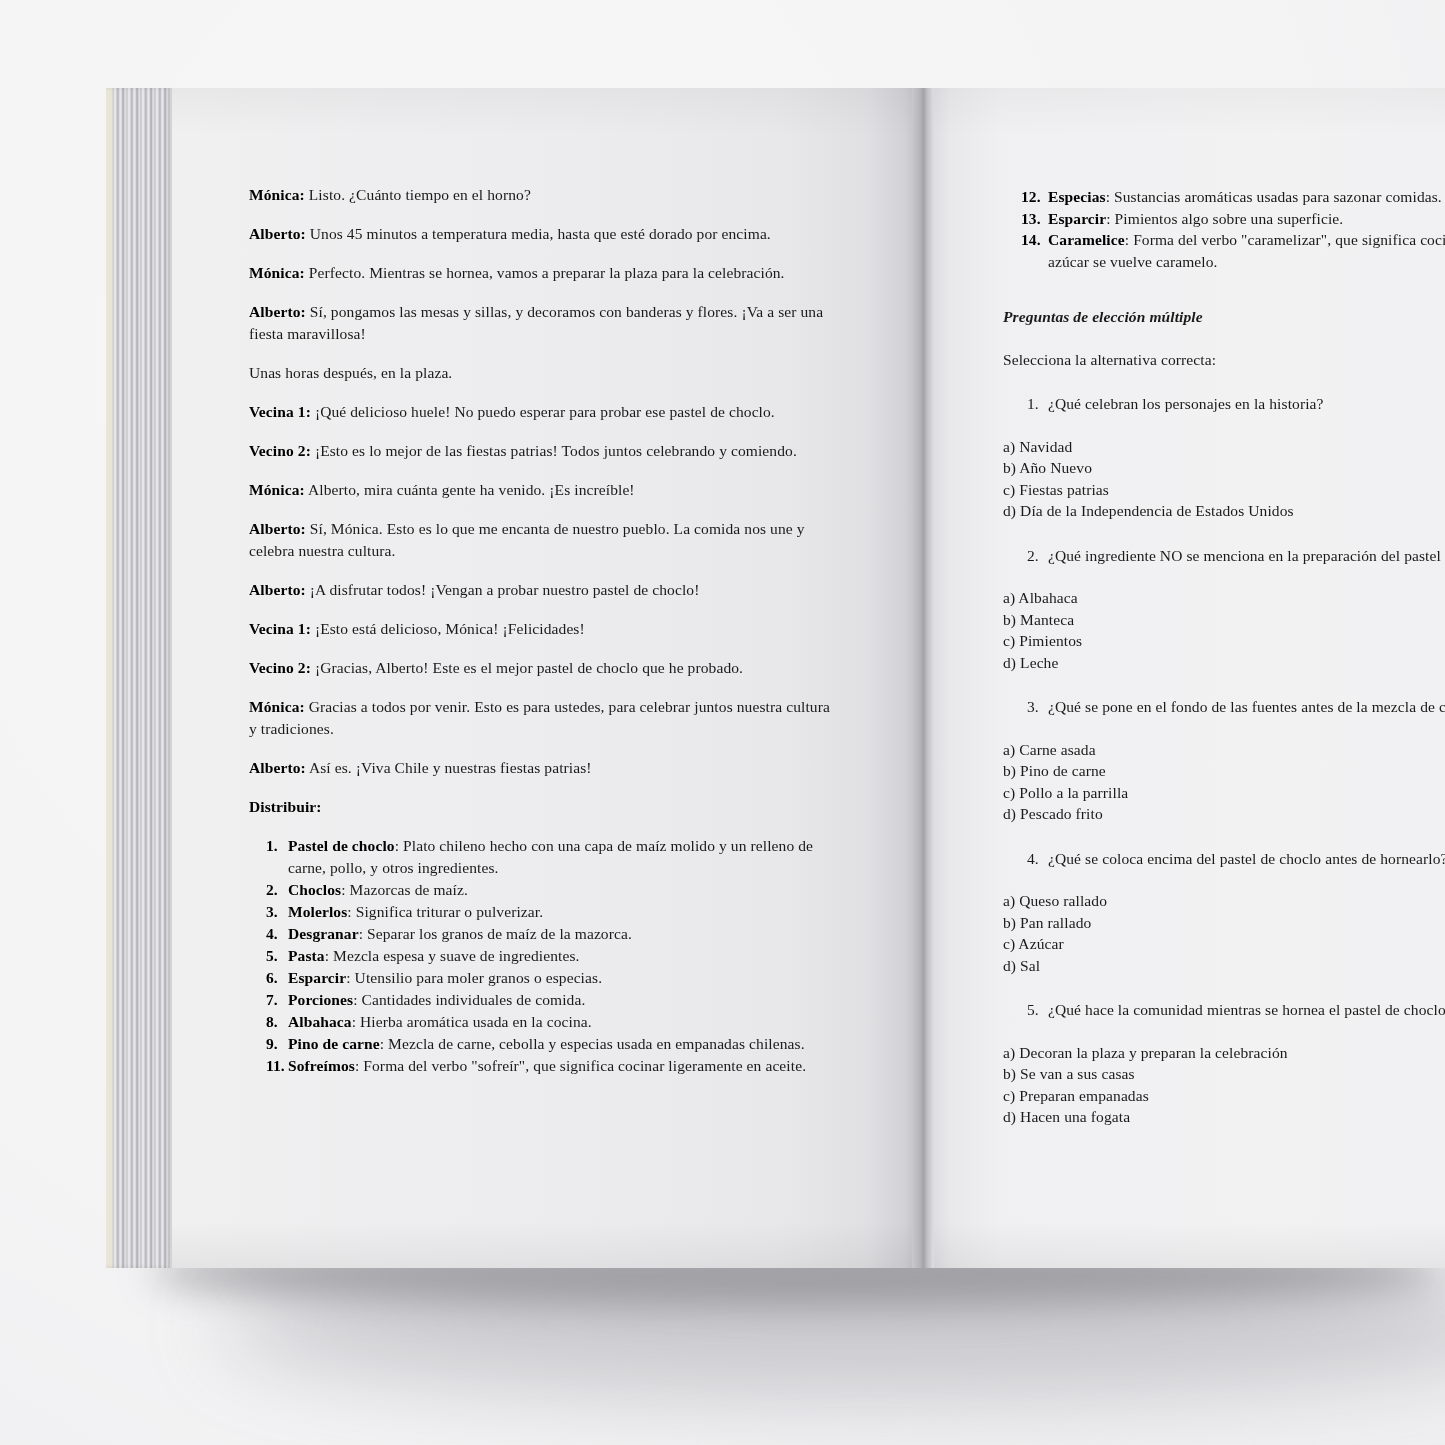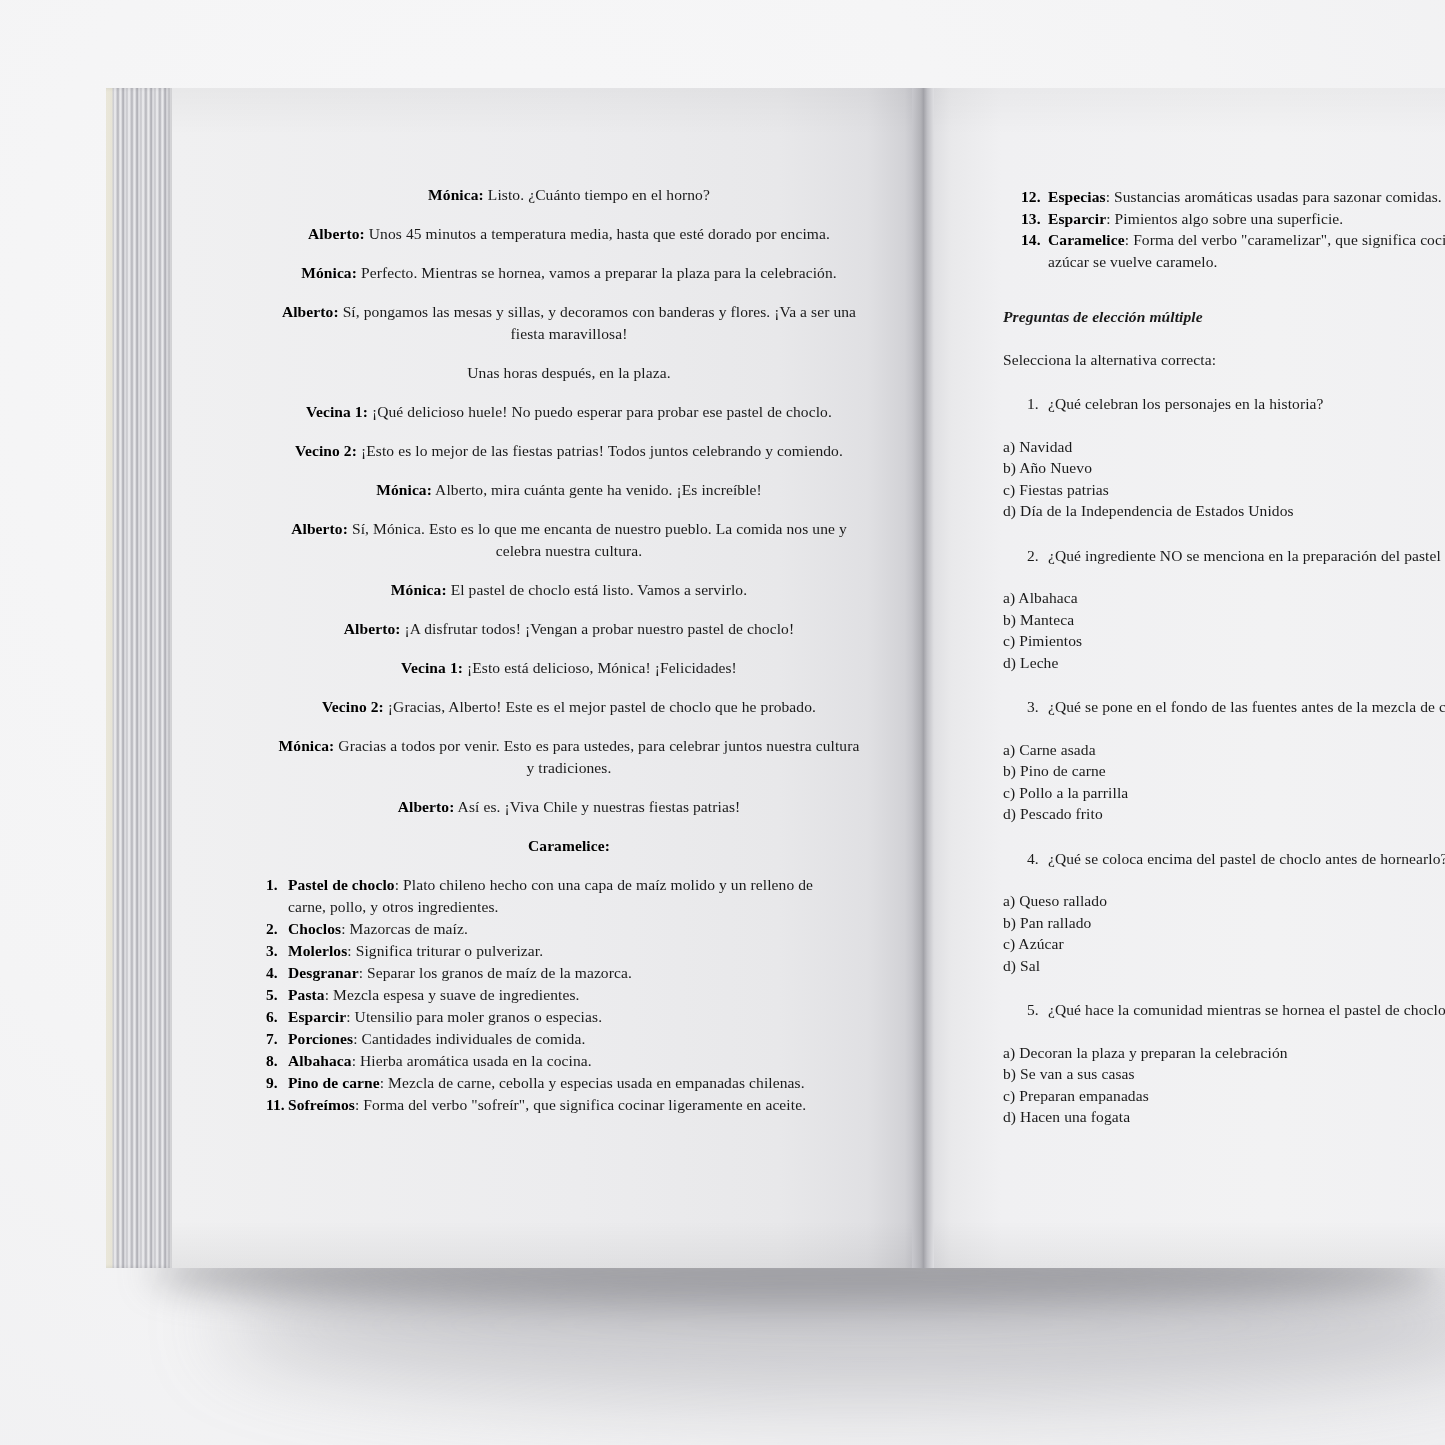--- a/index.html
+++ b/index.html
@@ -59,21 +59,21 @@
     content:"";position:absolute;inset:0;
     background:linear-gradient(to bottom, rgba(0,0,0,0.03) 0%, rgba(0,0,0,0) 4%,
                rgba(0,0,0,0) 96%, rgba(0,0,0,0.05) 100%);
   }
   
   .content{
     position:absolute;font-size:15.5px;line-height:22px;letter-spacing:0.1px;
   }
   .content-left{left:249px;top:184px;width:640px;}
   .content-right{left:1003px;top:186px;width:700px;line-height:21.5px;}
-  .para{margin:0 0 17px 0;white-space:pre-line;text-align:center;}
+  .para{margin:0 0 17px 0;white-space:pre-line;}
   .para b{font-weight:700;color:#000;}
   .vocab-list{margin-top:4px;}
   .vitem{position:relative;padding-left:39px;white-space:pre-line;}
   .vitem .vnum{position:absolute;left:17px;top:0;font-weight:700;color:#000;}
   .vitem b{font-weight:700;color:#000;}
   .content-right .vitem{padding-left:45px;}
   .content-right .vitem .vnum{left:18px;}
   .section-heading{font-weight:700;font-style:italic;margin:34px 0 0 0;}
   .instruction{margin:21px 0 0 0;}
   .question{position:relative;padding-left:45px;margin:23px 0 0 0;white-space:nowrap;}
@@ -101,29 +101,28 @@
         <p class="para"><b>Alberto:</b> <span>Unos 45 minutos a temperatura media, hasta que esté dorado por encima.</span></p>
         <p class="para"><b>Mónica:</b> <span>Perfecto. Mientras se hornea, vamos a preparar la plaza para la celebración.</span></p>
         <p class="para"><b>Alberto:</b> <span>Sí, pongamos las mesas y sillas, y decoramos con banderas y flores. ¡Va a ser una
 fiesta maravillosa!</span></p>
         <p class="para"><span>Unas horas después, en la plaza.</span></p>
         <p class="para"><b>Vecina 1:</b> <span>¡Qué delicioso huele! No puedo esperar para probar ese pastel de choclo.</span></p>
         <p class="para"><b>Vecino 2:</b> <span>¡Esto es lo mejor de las fiestas patrias! Todos juntos celebrando y comiendo.</span></p>
         <p class="para"><b>Mónica:</b> <span>Alberto, mira cuánta gente ha venido. ¡Es increíble!</span></p>
         <p class="para"><b>Alberto:</b> <span>Sí, Mónica. Esto es lo que me encanta de nuestro pueblo. La comida nos une y
 celebra nuestra cultura.</span></p>
-        <p class="para"><b>Mónica:</b> <span>El pastel de choclo está listo. Vamos a servirlo.</span></p>
         <p class="para"><b>Alberto:</b> <span>¡A disfrutar todos! ¡Vengan a probar nuestro pastel de choclo!</span></p>
         <p class="para"><b>Vecina 1:</b> <span>¡Esto está delicioso, Mónica! ¡Felicidades!</span></p>
         <p class="para"><b>Vecino 2:</b> <span>¡Gracias, Alberto! Este es el mejor pastel de choclo que he probado.</span></p>
         <p class="para"><b>Mónica:</b> <span>Gracias a todos por venir. Esto es para ustedes, para celebrar juntos nuestra cultura
 y tradiciones.</span></p>
         <p class="para"><b>Alberto:</b> <span>Así es. ¡Viva Chile y nuestras fiestas patrias!</span></p>
       </div>
-    <p class="para"><b>Caramelice:</b></p>
+    <p class="para"><b>Distribuir:</b></p>
     <div id="left-vocab" class="vocab-list">
         <div class="vitem"><span class="vnum">1.</span><b>Pastel de choclo</b><span>: Plato chileno hecho con una capa de maíz molido y un relleno de
 carne, pollo, y otros ingredientes.</span></div>
         <div class="vitem"><span class="vnum">2.</span><b>Choclos</b><span>: Mazorcas de maíz.</span></div>
         <div class="vitem"><span class="vnum">3.</span><b>Molerlos</b><span>: Significa triturar o pulverizar.</span></div>
         <div class="vitem"><span class="vnum">4.</span><b>Desgranar</b><span>: Separar los granos de maíz de la mazorca.</span></div>
         <div class="vitem"><span class="vnum">5.</span><b>Pasta</b><span>: Mezcla espesa y suave de ingredientes.</span></div>
         <div class="vitem"><span class="vnum">6.</span><b>Esparcir</b><span>: Utensilio para moler granos o especias.</span></div>
         <div class="vitem"><span class="vnum">7.</span><b>Porciones</b><span>: Cantidades individuales de comida.</span></div>
         <div class="vitem"><span class="vnum">8.</span><b>Albahaca</b><span>: Hierba aromática usada en la cocina.</span></div>

